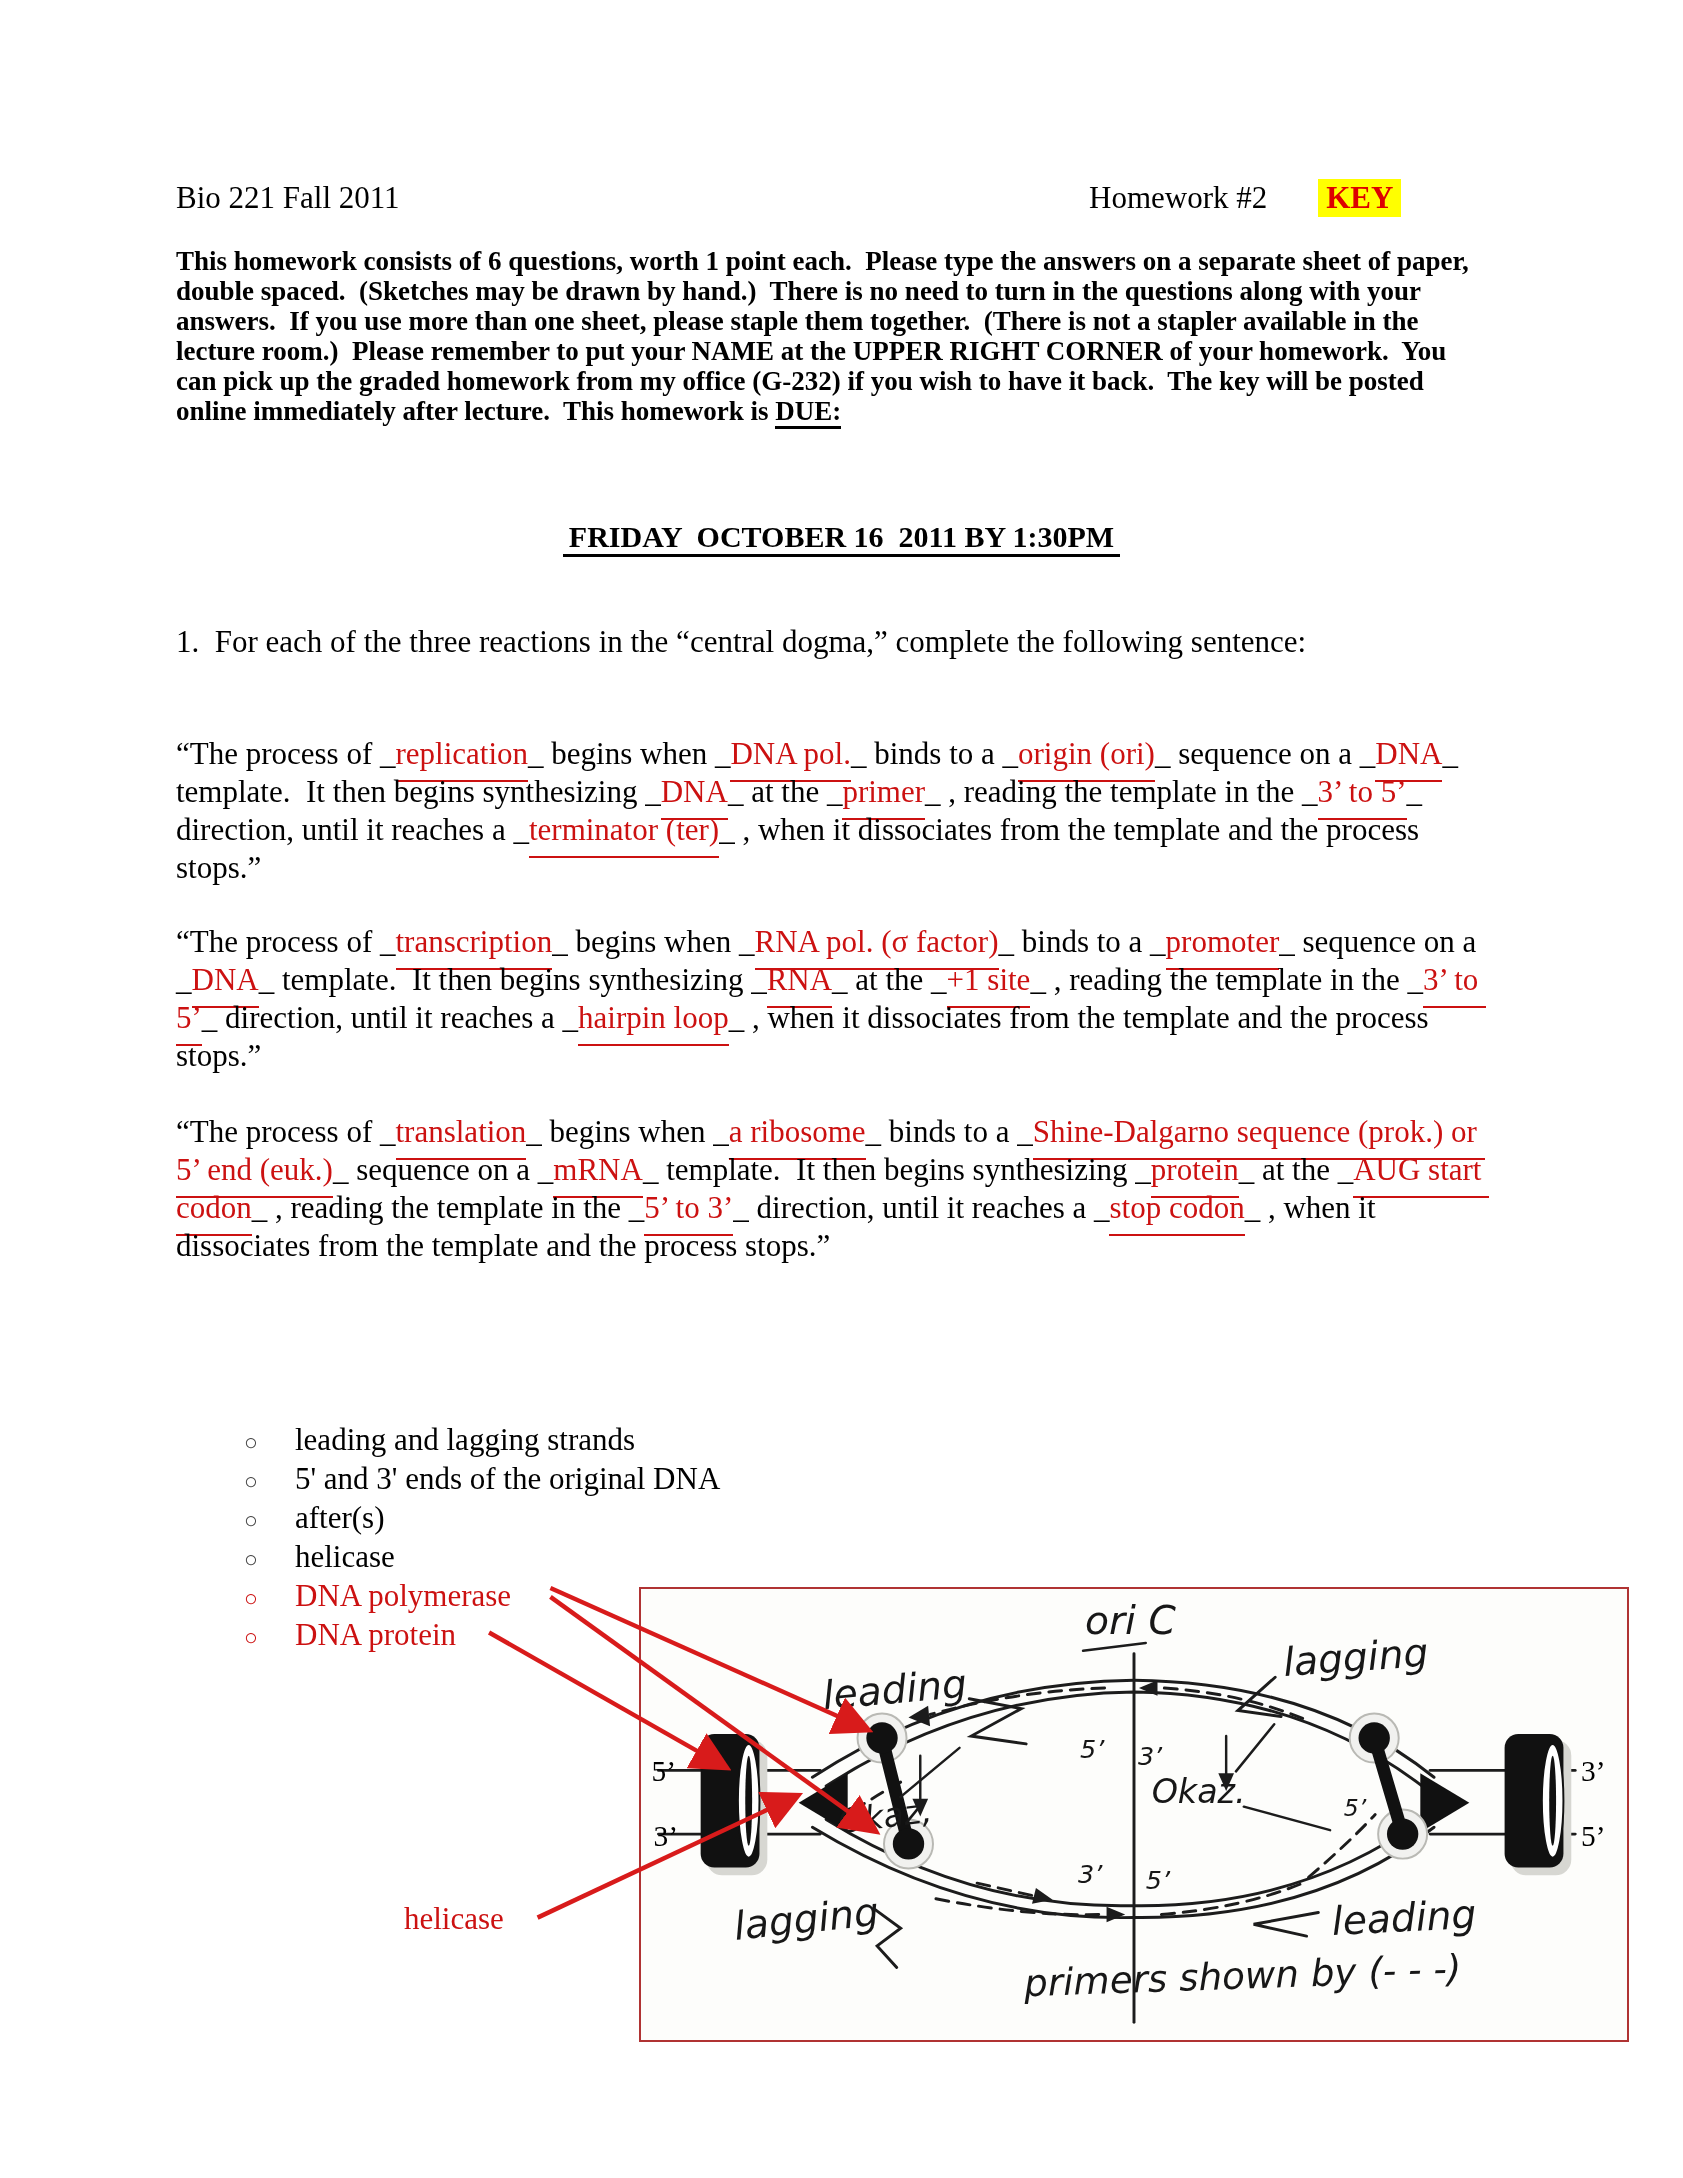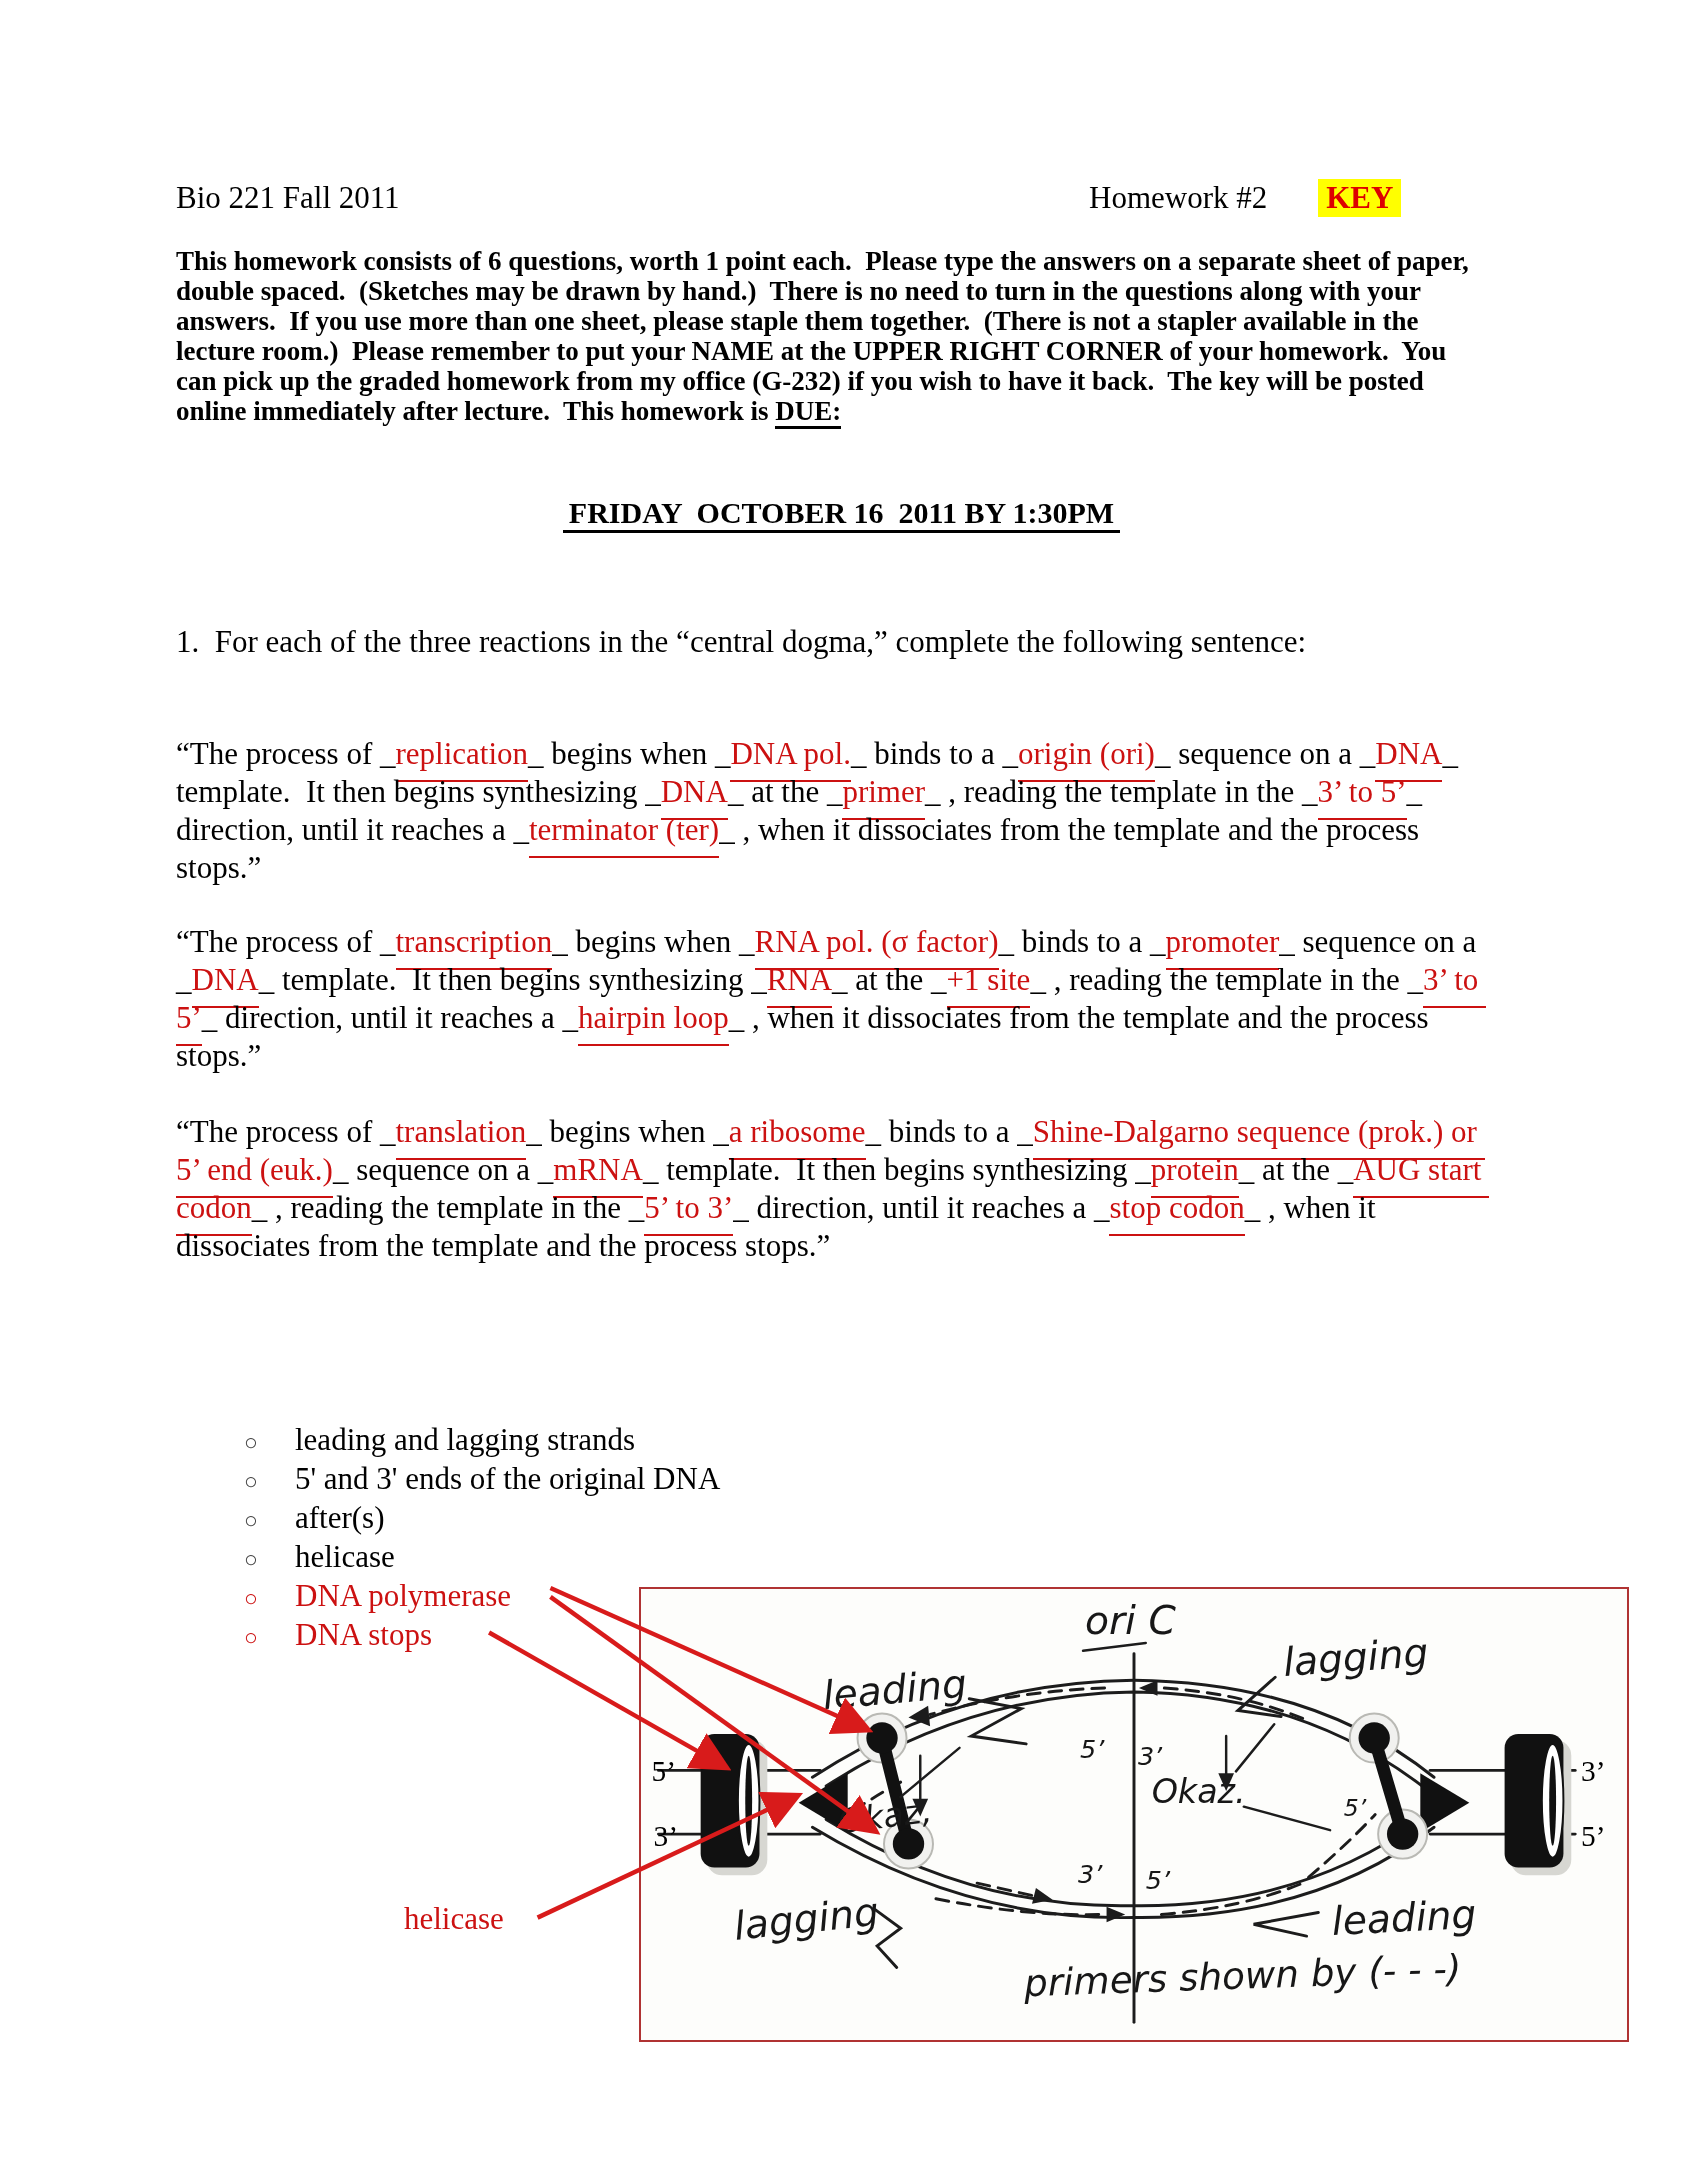--- a/index.html
+++ b/index.html
@@ -14,21 +14,21 @@
   .key {
     margin-left:51px; padding:1px 8px 2px 8px;
     background:#ffff00; color:#dd0000; font-weight:bold;
   }
   .intro {
     position:absolute; left:176px; top:246px; width:1309px; margin:0;
     font-weight:bold; font-size:27px; line-height:30px; white-space:pre-wrap;
   }
   .u-due { border-bottom:3px solid #000; }
   .due-line {
-    position:absolute; left:0; top:496px; width:1683px; text-align:center;
+    position:absolute; left:0; top:520px; width:1683px; text-align:center;
     font-weight:bold; font-size:30px;
   }
   .due-line span { border-bottom:3px solid #000; padding:0 6px 1px 6px; white-space:pre-wrap; }
   .q-head {
     position:absolute; left:176px; margin:0; font-size:31px; line-height:40px;
     white-space:pre-wrap;
   }
   .q1-head { top:622px; width:1247px; }
   .q2-head { top:1339px; width:1317px; }
   .para {
@@ -101,21 +101,21 @@
       <li>
         <span class="bullet">○</span>
         <span>helicase</span>
       </li>
       <li class="red">
         <span class="bullet">○</span>
         <span>DNA polymerase</span>
       </li>
       <li class="red">
         <span class="bullet">○</span>
-        <span>DNA stops</span>
+        <span>DNA protein</span>
       </li>
     </ul>
 
   <div class="helicase-label">helicase</div>
 
   <div class="diagram-box">
     <svg viewBox="0 0 1000 460">
 
       <g>
         <path class="ink" d="M15,185 L180,185"></path>

